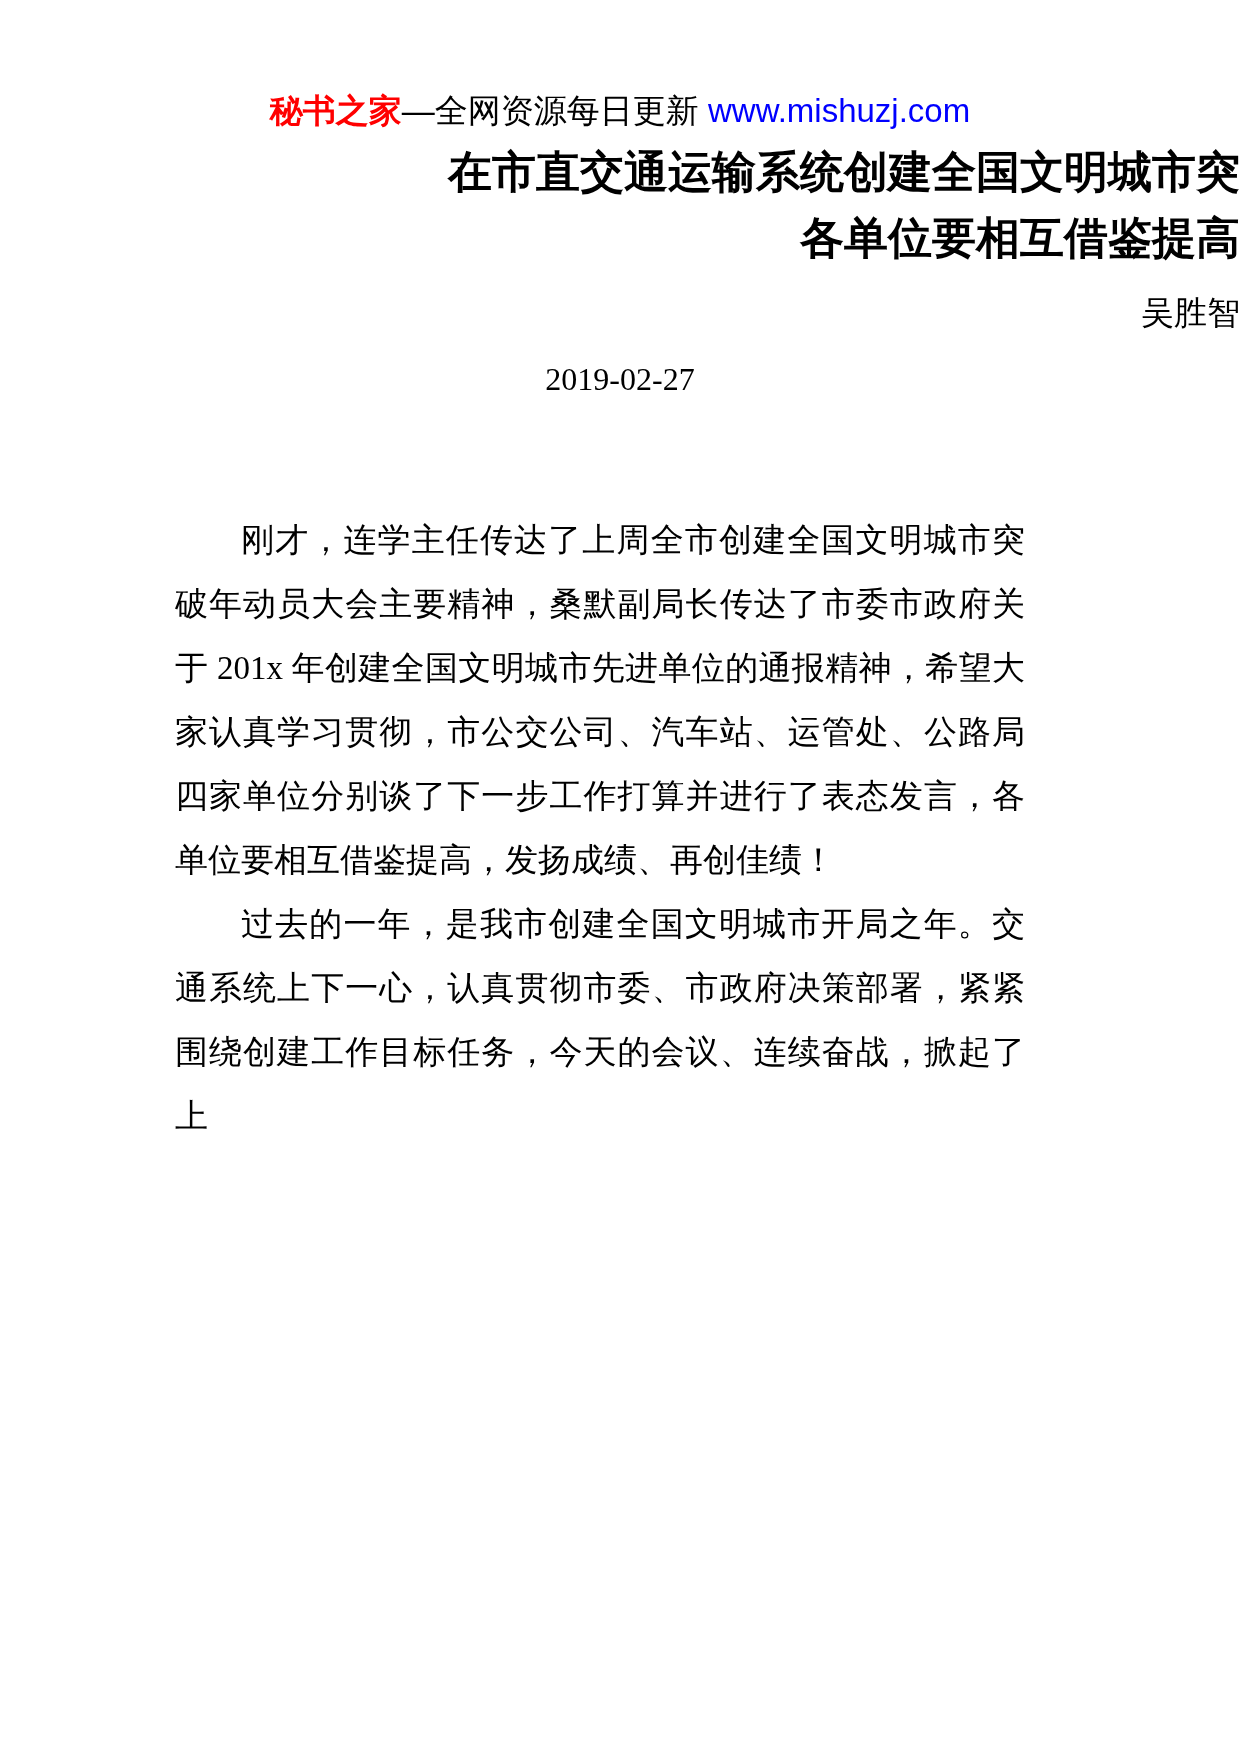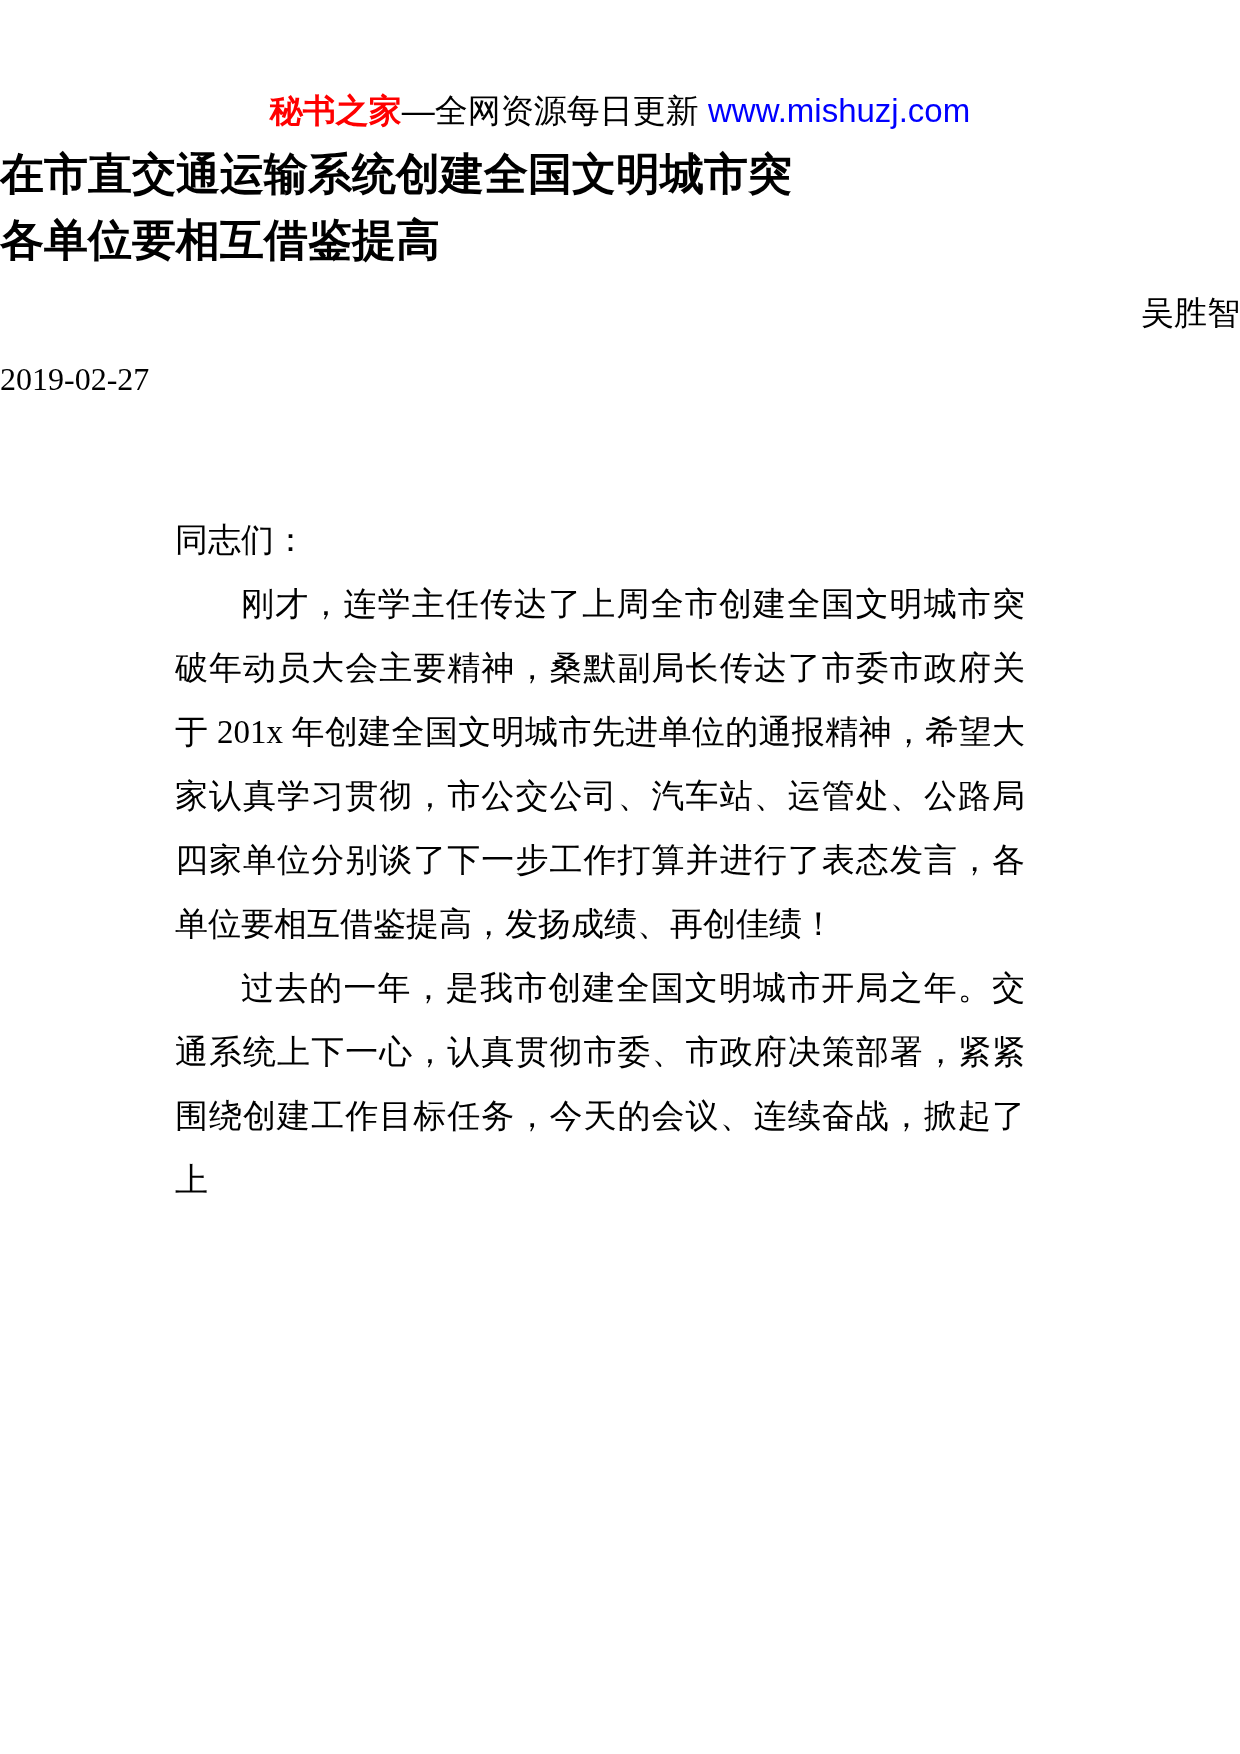--- a/index.html
+++ b/index.html
@@ -19,36 +19,36 @@
     font-family: "Liberation Sans", sans-serif;
     font-size: 33px;
     line-height: 46px;
     white-space: pre;
   }
   .header .brand   { color: #ff0000; font-weight: 700; }
   .header .tagline { color: #000000; font-weight: 400; }
   .header .url     { color: #0000ff; font-weight: 400; text-decoration: none; }
   .title {
     margin-top: 8px;
-    text-align: left;
+    text-align: right;
     font-weight: 700;
     font-size: 44px;
     line-height: 66px;
-    font-family: Liberation Serif, serif;
+    font-family: Liberation Mono, monospace;
   }
   .author {
     margin-top: 16px;
     text-align: right;
     font-size: 33px;
     line-height: 46px;
     font-family: "Liberation Sans", sans-serif;
   }
   .date {
     margin-top: 20px;
-    text-align: left;
+    text-align: center;
     font-size: 32px;
     line-height: 46px;
     font-family: "Liberation Serif", serif;
   }
   .body-text {
     margin-left: 175px;
     width: 850px;
     margin-top: 106px;
     font-size: 33px;
     line-height: 64px;
@@ -69,18 +69,17 @@
   <div class="title">
     <div>在市直交通运输系统创建全国文明城市突</div>
     <div>各单位要相互借鉴提高</div>
   </div>
 
   <div class="author">吴胜智</div>
 
   <div class="date">2019-02-27</div>
 
   <div class="body-text">
-    <p class="salutation">同志们：</p>
     <p>刚才，连学主任传达了上周全市创建全国文明城市突破年动员大会主要精神，桑默副局长传达了市委市政府关于 201x 年创建全国文明城市先进单位的通报精神，希望大家认真学习贯彻，市公交公司、汽车站、运管处、公路局四家单位分别谈了下一步工作打算并进行了表态发言，各单位要相互借鉴提高，发扬成绩、再创佳绩！</p>
     <p>过去的一年，是我市创建全国文明城市开局之年。交通系统上下一心，认真贯彻市委、市政府决策部署，紧紧围绕创建工作目标任务，今天的会议、连续奋战，掀起了上</p>
   </div>
 
 </div>
 
 </body></html>

